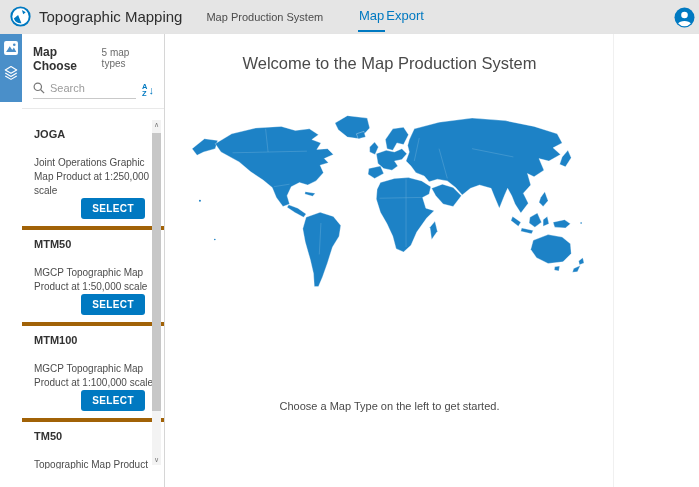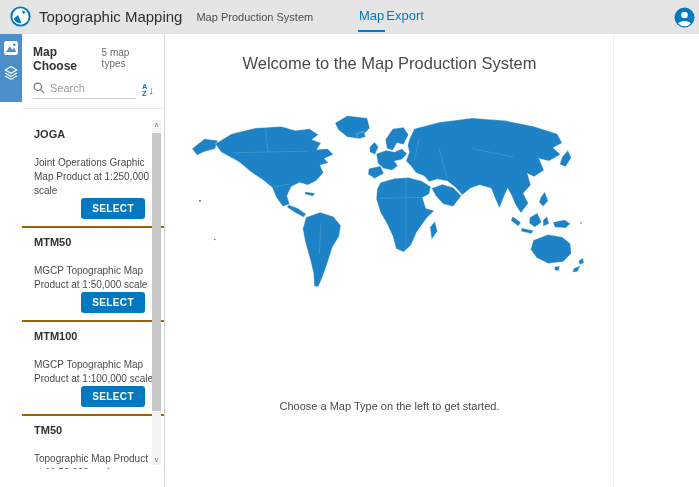--- a/index.html
+++ b/index.html
@@ -9,21 +9,21 @@
     font-family:"Liberation Sans", sans-serif; color:#323232;
   }
   
   .app-header {
     position:absolute; left:0; top:0; width:699px; height:34px;
     background:#e5e5e5; border-bottom:1px solid #e4e4e4;
     display:flex; align-items:center; padding-left:10px;
   }
   .logo { width:21px; height:21px; flex:0 0 auto; }
   .app-title { font-size:15px; color:#2e2e2e; margin-left:8px; white-space:nowrap; }
-  .app-subtitle { font-size:11px; color:#4c4c4c; margin-left:14px; white-space:nowrap;text-align:center; }
+  .app-subtitle { font-size:11px; color:#4c4c4c; margin-left:24px; white-space:nowrap;text-align:center; }
   .tabs { position:absolute; left:358px; top:0; height:32px; display:flex; }
   .tab {
     height:100%; display:flex; align-items:center; font-size:13px; color:#0079c1;
     border-bottom:2px solid transparent; padding:0 1px; cursor:pointer;
   }
   .tab.active { border-bottom-color:#0079c1; }
   .account-btn { position:absolute; right:4px; top:7px; width:21px; height:21px; cursor:pointer; }
 
   
   .tool-strip {
@@ -60,21 +60,21 @@
     display:flex; align-items:center; color:#0079c1; cursor:pointer;
     padding-bottom:2px; flex:0 0 auto;
   }
   .sort-letters { display:flex; flex-direction:column; line-height:6.5px; }
   .sort-letters span { font-size:7.5px; font-weight:bold; }
   .sort-arrow { font-size:11px; line-height:11px; margin-left:1px; }
   .list-top-divider { border-bottom:1px solid #e9e9e9; margin-top:9px; }
   .map-list {
     position:absolute; left:0; right:0; top:86px; bottom:18px; overflow:hidden;
   }
-  .map-item { padding:7px 12px 7px 12px; border-bottom:2px solid #a16207; }
+  .map-item { padding:7px 12px 7px 12px; border-bottom:4px solid #a16207; }
   .map-item:last-child { border-bottom:none; }
   .item-name { font-size:11px; font-weight:bold; color:#323232; line-height:14px; }
   .item-desc { font-size:10px; color:#4c4c4c; line-height:14px; margin-top:15px; width:119px; }
   .item-action { text-align:right; margin-top:0; padding-right:7px; }
   .select-btn {
     background:#0079c1; color:#fff; border:none; border-radius:3px;
     font-size:10px; font-weight:bold; letter-spacing:0.4px;
     padding:5px 11px; cursor:pointer; font-family:"Liberation Sans", sans-serif;
   }
   

